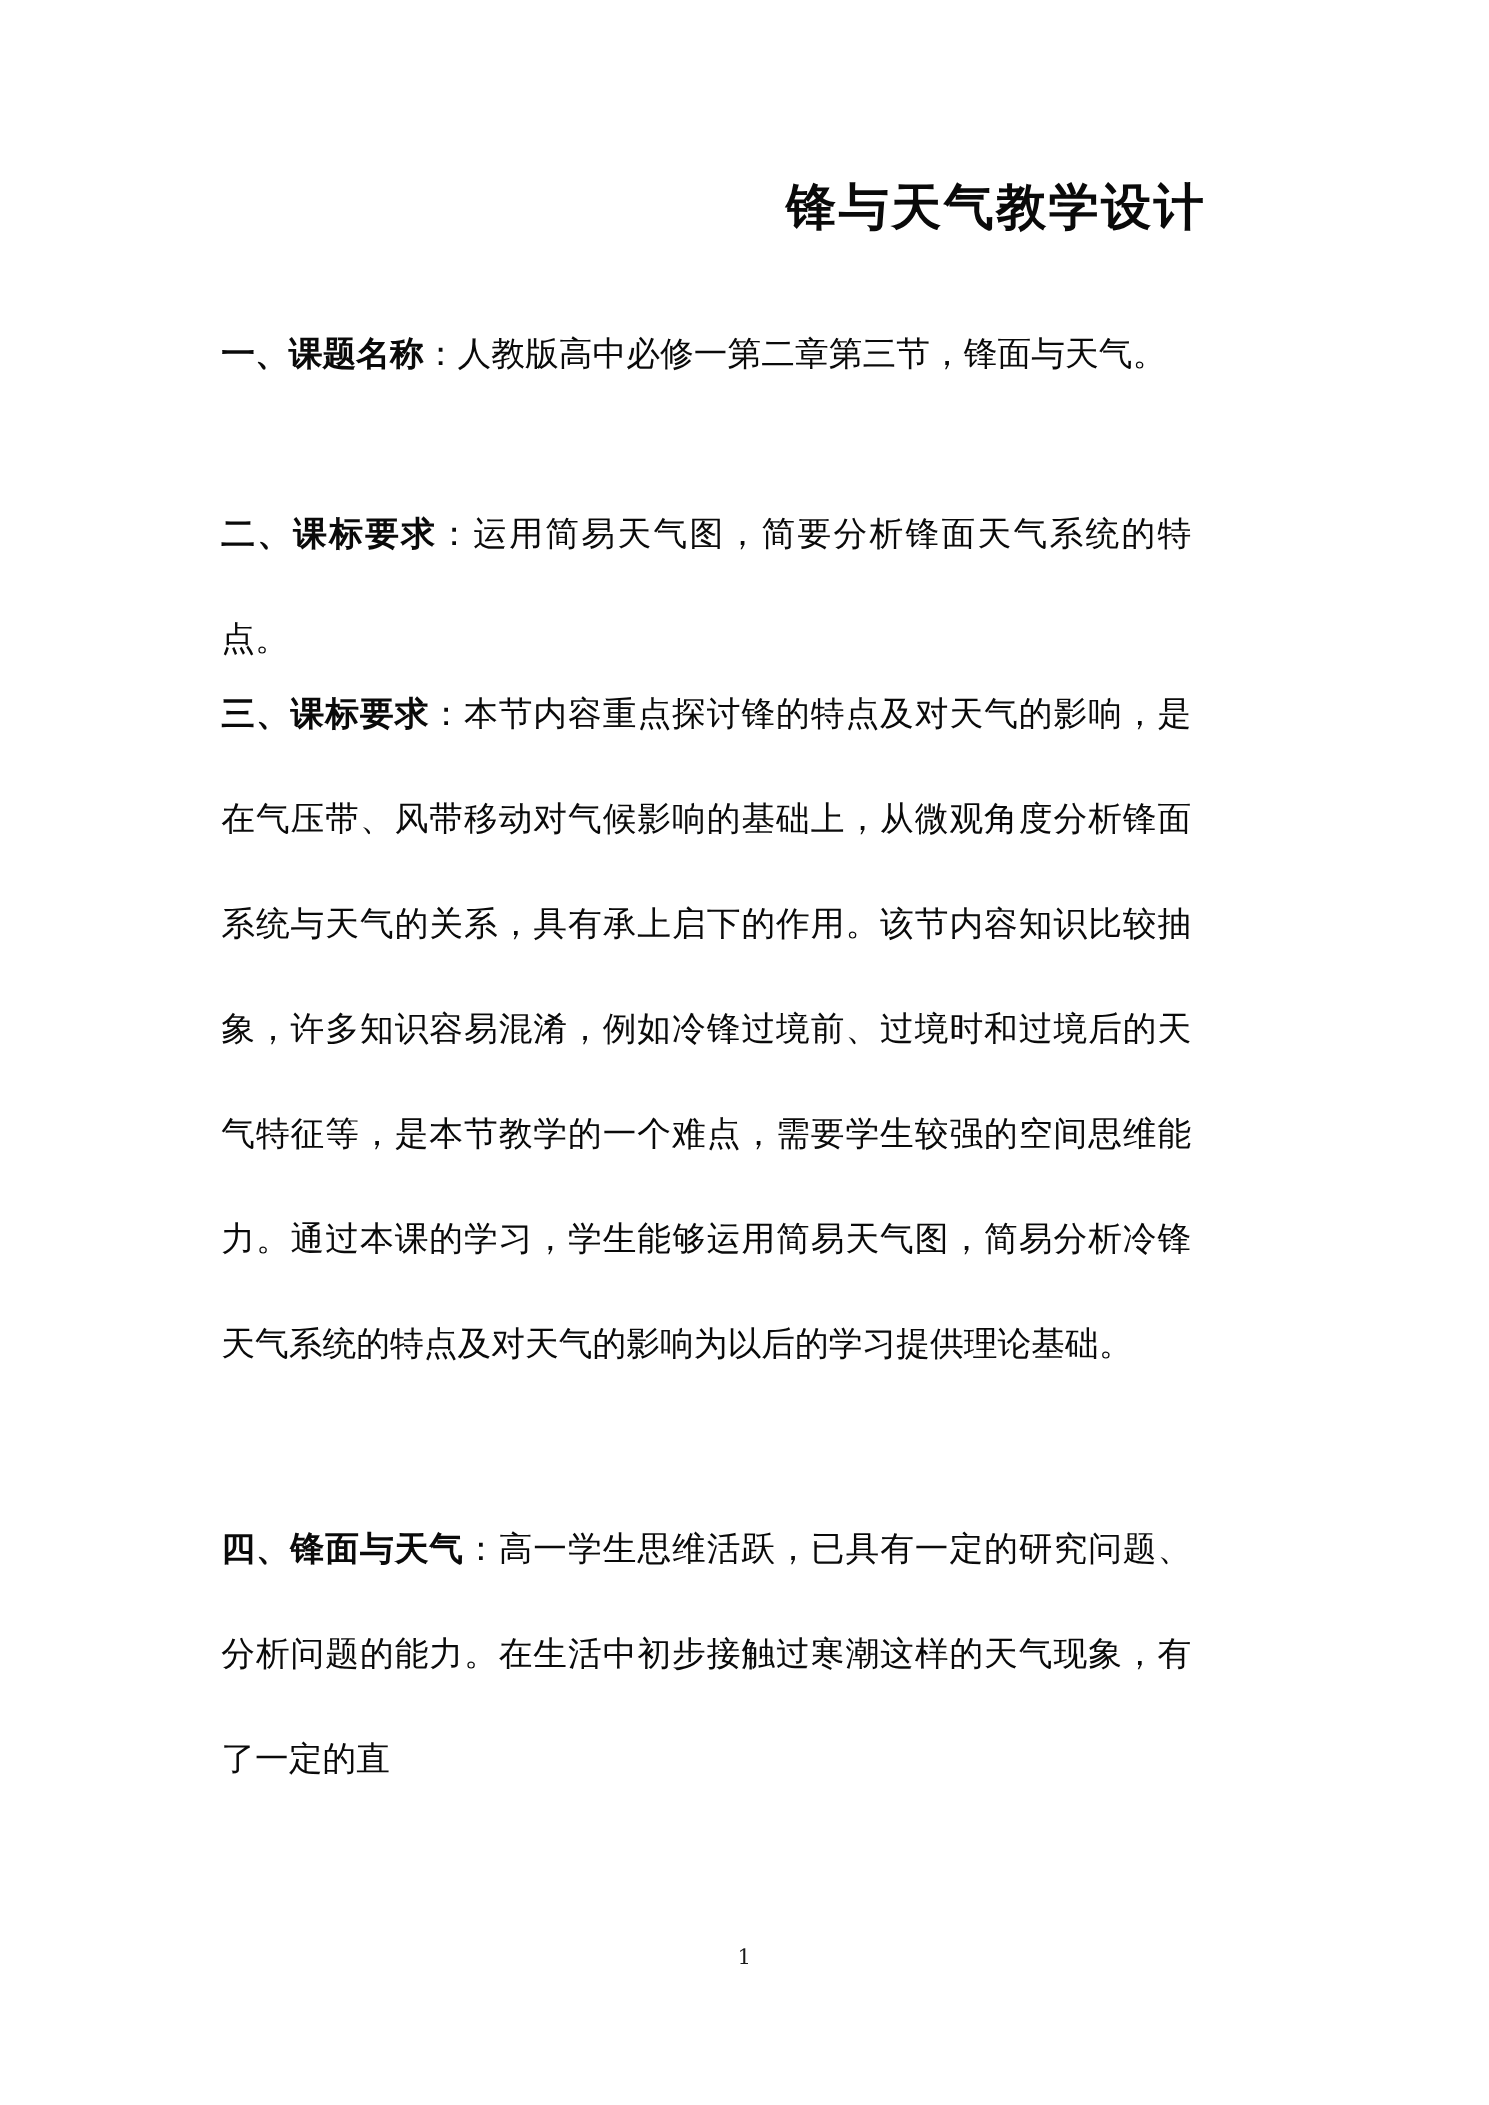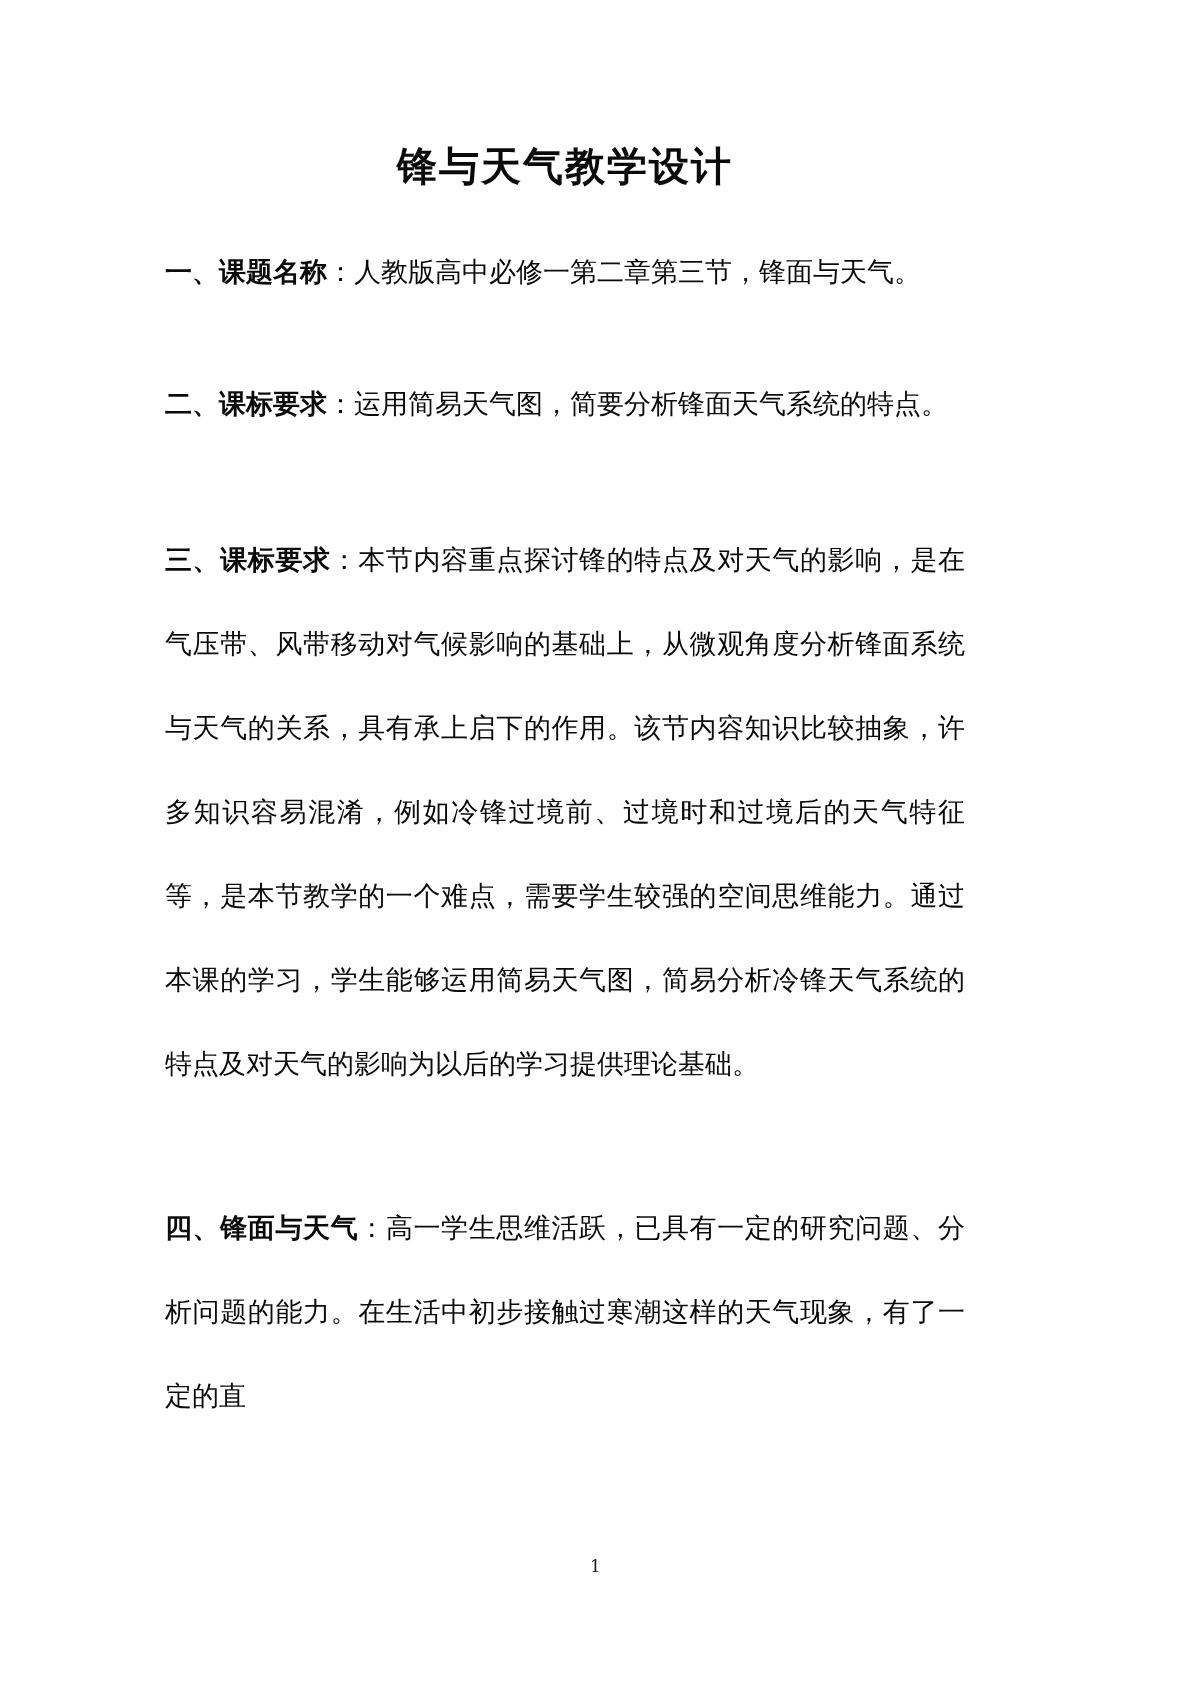--- a/index.html
+++ b/index.html
@@ -26,21 +26,21 @@
   }
 
   .content {
     position: absolute;
     left: 165px;
     top: 0;
     width: 800px;
   }
 
   .doc-title {
-    text-align: center;
+    text-align: right;
     font-family: "DejaVu Serif", "Liberation Serif", serif;
     font-weight: bold;
     font-size: 40px;
     letter-spacing: 2px;
     margin: 0;
     padding: 0;
     position: absolute;
     left: 0;
     top: 142px;
     width: 800px;
@@ -52,35 +52,35 @@
     left: 0;
     width: 800px;
   }
 
   .para {
     font-size: 27px;
     line-height: 84px;
     text-align: justify;
     text-justify: inter-ideograph;
     text-align-last: left;
-    margin: 0;
+    margin: 12px;
     letter-spacing: 0px;
     word-break: break-all;
   }
 
   .para .heading {
     font-weight: bold;
   }
 
   .para .colon {
     font-weight: normal;
   }
 
   .sec1 { top: 230px; }
-  .sec2 { top: 362px; }
+  .sec2 { top: 374px; }
   .sec3 { top: 518px; }
   .sec4 { top: 1186px; }
 
   .page-number {
     position: absolute;
     left: 0;
     top: 1556px;
     width: 1191px;
     text-align: center;
     font-family: "DejaVu Serif", "Liberation Serif", serif;

